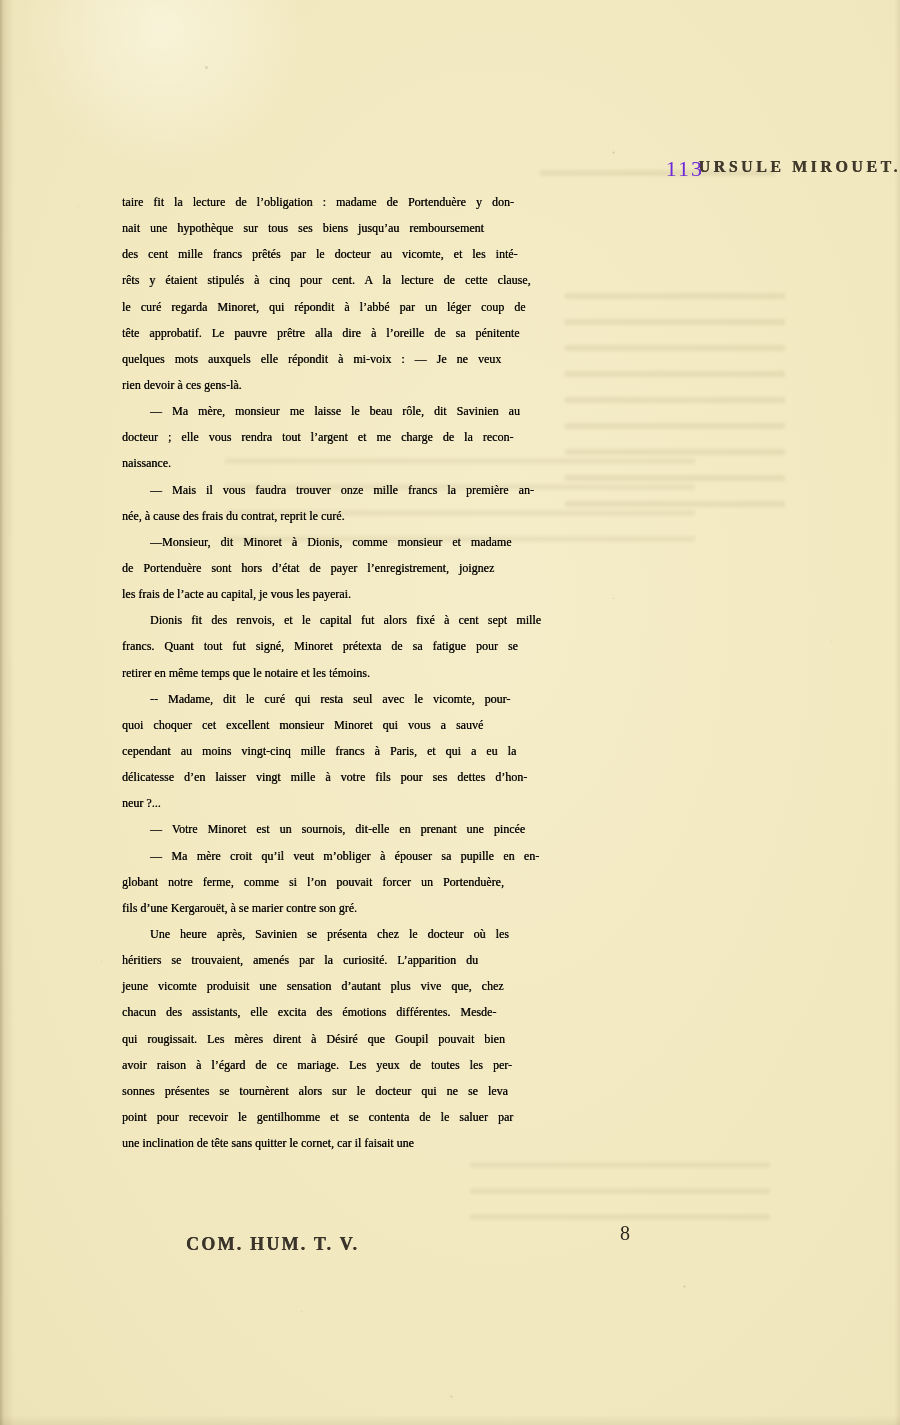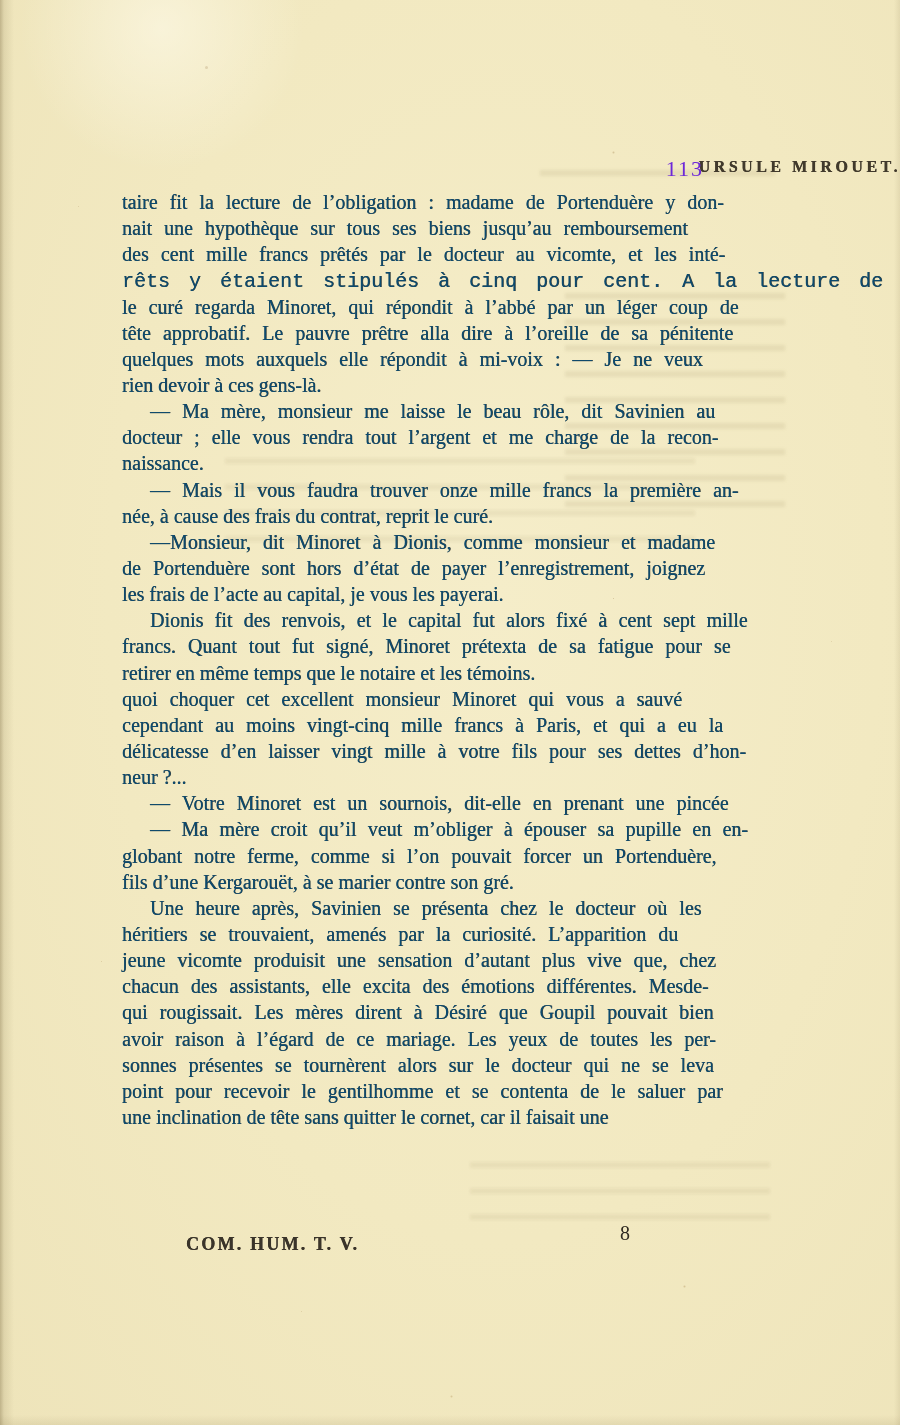--- a/index.html
+++ b/index.html
@@ -94,24 +94,24 @@
   .body-text {
     position: absolute;
     left: 122px;
     top: 189px;
     width: 584px;
     z-index: 4;
   }
   .line {
     height: 26.15px;
     line-height: 26.15px;
-    font-size: 20px;
+    font-size: 12px;
     white-space: nowrap;
     overflow: visible;
-    color: #0c4a6e;
+    color: #000000;
     text-shadow: 0.35px 0 0 rgba(47,42,33,0.85);
   }
   .line.indent { padding-left: 28px; }
 
   .page-footer {
     position: absolute;
     left: 122px;
     top: 1222px;
     width: 584px;
     height: 28px;
@@ -147,36 +147,37 @@
 
 <div class="running-header">
   <div class="header-title">URSULE MIROUET.</div>
   <div class="header-page-number">113</div>
 </div>
 
 <div class="body-text" id="body-text">
     <div class="line"><span style="word-spacing: 7px;">taire fit la lecture de l’obligation : madame de Portenduère y don-</span></div>
     <div class="line"><span style="word-spacing: 7px;">nait une hypothèque sur tous ses biens jusqu’au remboursement</span></div>
     <div class="line"><span style="word-spacing: 7px;">des cent mille francs prêtés par le docteur au vicomte, et les inté-</span></div>
-    <div class="line"><span style="word-spacing: 7px; font-family: Liberation Mono, monospace;">rêts y étaient stipulés à cinq pour cent. A la lecture de cette clause,</span></div>
+    <div class="line"><span style="word-spacing: 7px;">rêts y étaient stipulés à cinq pour cent. A la lecture de cette clause,</span></div>
     <div class="line"><span style="word-spacing: 7px;">le curé regarda Minoret, qui répondit à l’abbé par un léger coup de</span></div>
     <div class="line"><span style="word-spacing: 7px;">tête approbatif. Le pauvre prêtre alla dire à l’oreille de sa pénitente</span></div>
     <div class="line"><span style="word-spacing: 7px;">quelques mots auxquels elle répondit à mi-voix : — Je ne veux</span></div>
     <div class="line last"><span>rien devoir à ces gens-là.</span></div>
     <div class="line indent"><span style="word-spacing: 7px;">— Ma mère, monsieur me laisse le beau rôle, dit Savinien au</span></div>
     <div class="line"><span style="word-spacing: 7px;">docteur ; elle vous rendra tout l’argent et me charge de la recon-</span></div>
     <div class="line last"><span>naissance.</span></div>
     <div class="line indent"><span style="word-spacing: 7px;">— Mais il vous faudra trouver onze mille francs la première an-</span></div>
     <div class="line last"><span>née, à cause des frais du contrat, reprit le curé.</span></div>
     <div class="line indent"><span style="word-spacing: 7px;">—Monsieur, dit Minoret à Dionis, comme monsieur et madame</span></div>
     <div class="line"><span style="word-spacing: 7px;">de Portenduère sont hors d’état de payer l’enregistrement, joignez</span></div>
     <div class="line last"><span>les frais de l’acte au capital, je vous les payerai.</span></div>
     <div class="line indent"><span style="word-spacing: 6.23438px;">Dionis fit des renvois, et le capital fut alors fixé à cent sept mille</span></div>
     <div class="line"><span style="word-spacing: 7px;">francs. Quant tout fut signé, Minoret prétexta de sa fatigue pour se</span></div>
     <div class="line last"><span>retirer en même temps que le notaire et les témoins.</span></div>
+    <div class="line indent"><span style="word-spacing: 7px;">-- Madame, dit le curé qui resta seul avec le vicomte, pour-</span></div>
     <div class="line"><span style="word-spacing: 7px; text-align: center;">quoi choquer cet excellent monsieur Minoret qui vous a sauvé</span></div>
     <div class="line"><span style="word-spacing: 7px;">cependant au moins vingt-cinq mille francs à Paris, et qui a eu la</span></div>
     <div class="line"><span style="word-spacing: 7px;">délicatesse d’en laisser vingt mille à votre fils pour ses dettes d’hon-</span></div>
     <div class="line last"><span>neur ?...</span></div>
     <div class="line indent"><span style="word-spacing: 7px;">— Votre Minoret est un sournois, dit-elle en prenant une pincée</span></div>
     <div class="line indent"><span style="word-spacing: 6.32943px;">— Ma mère croit qu’il veut m’obliger à épouser sa pupille en en-</span></div>
     <div class="line"><span style="word-spacing: 7px;">globant notre ferme, comme si l’on pouvait forcer un Portenduère,</span></div>
     <div class="line last"><span>fils d’une Kergarouët, à se marier contre son gré.</span></div>
     <div class="line indent"><span style="word-spacing: 7px;">Une heure après, Savinien se présenta chez le docteur où les</span></div>
     <div class="line"><span style="word-spacing: 7px;">héritiers se trouvaient, amenés par la curiosité. L’apparition du</span></div>

